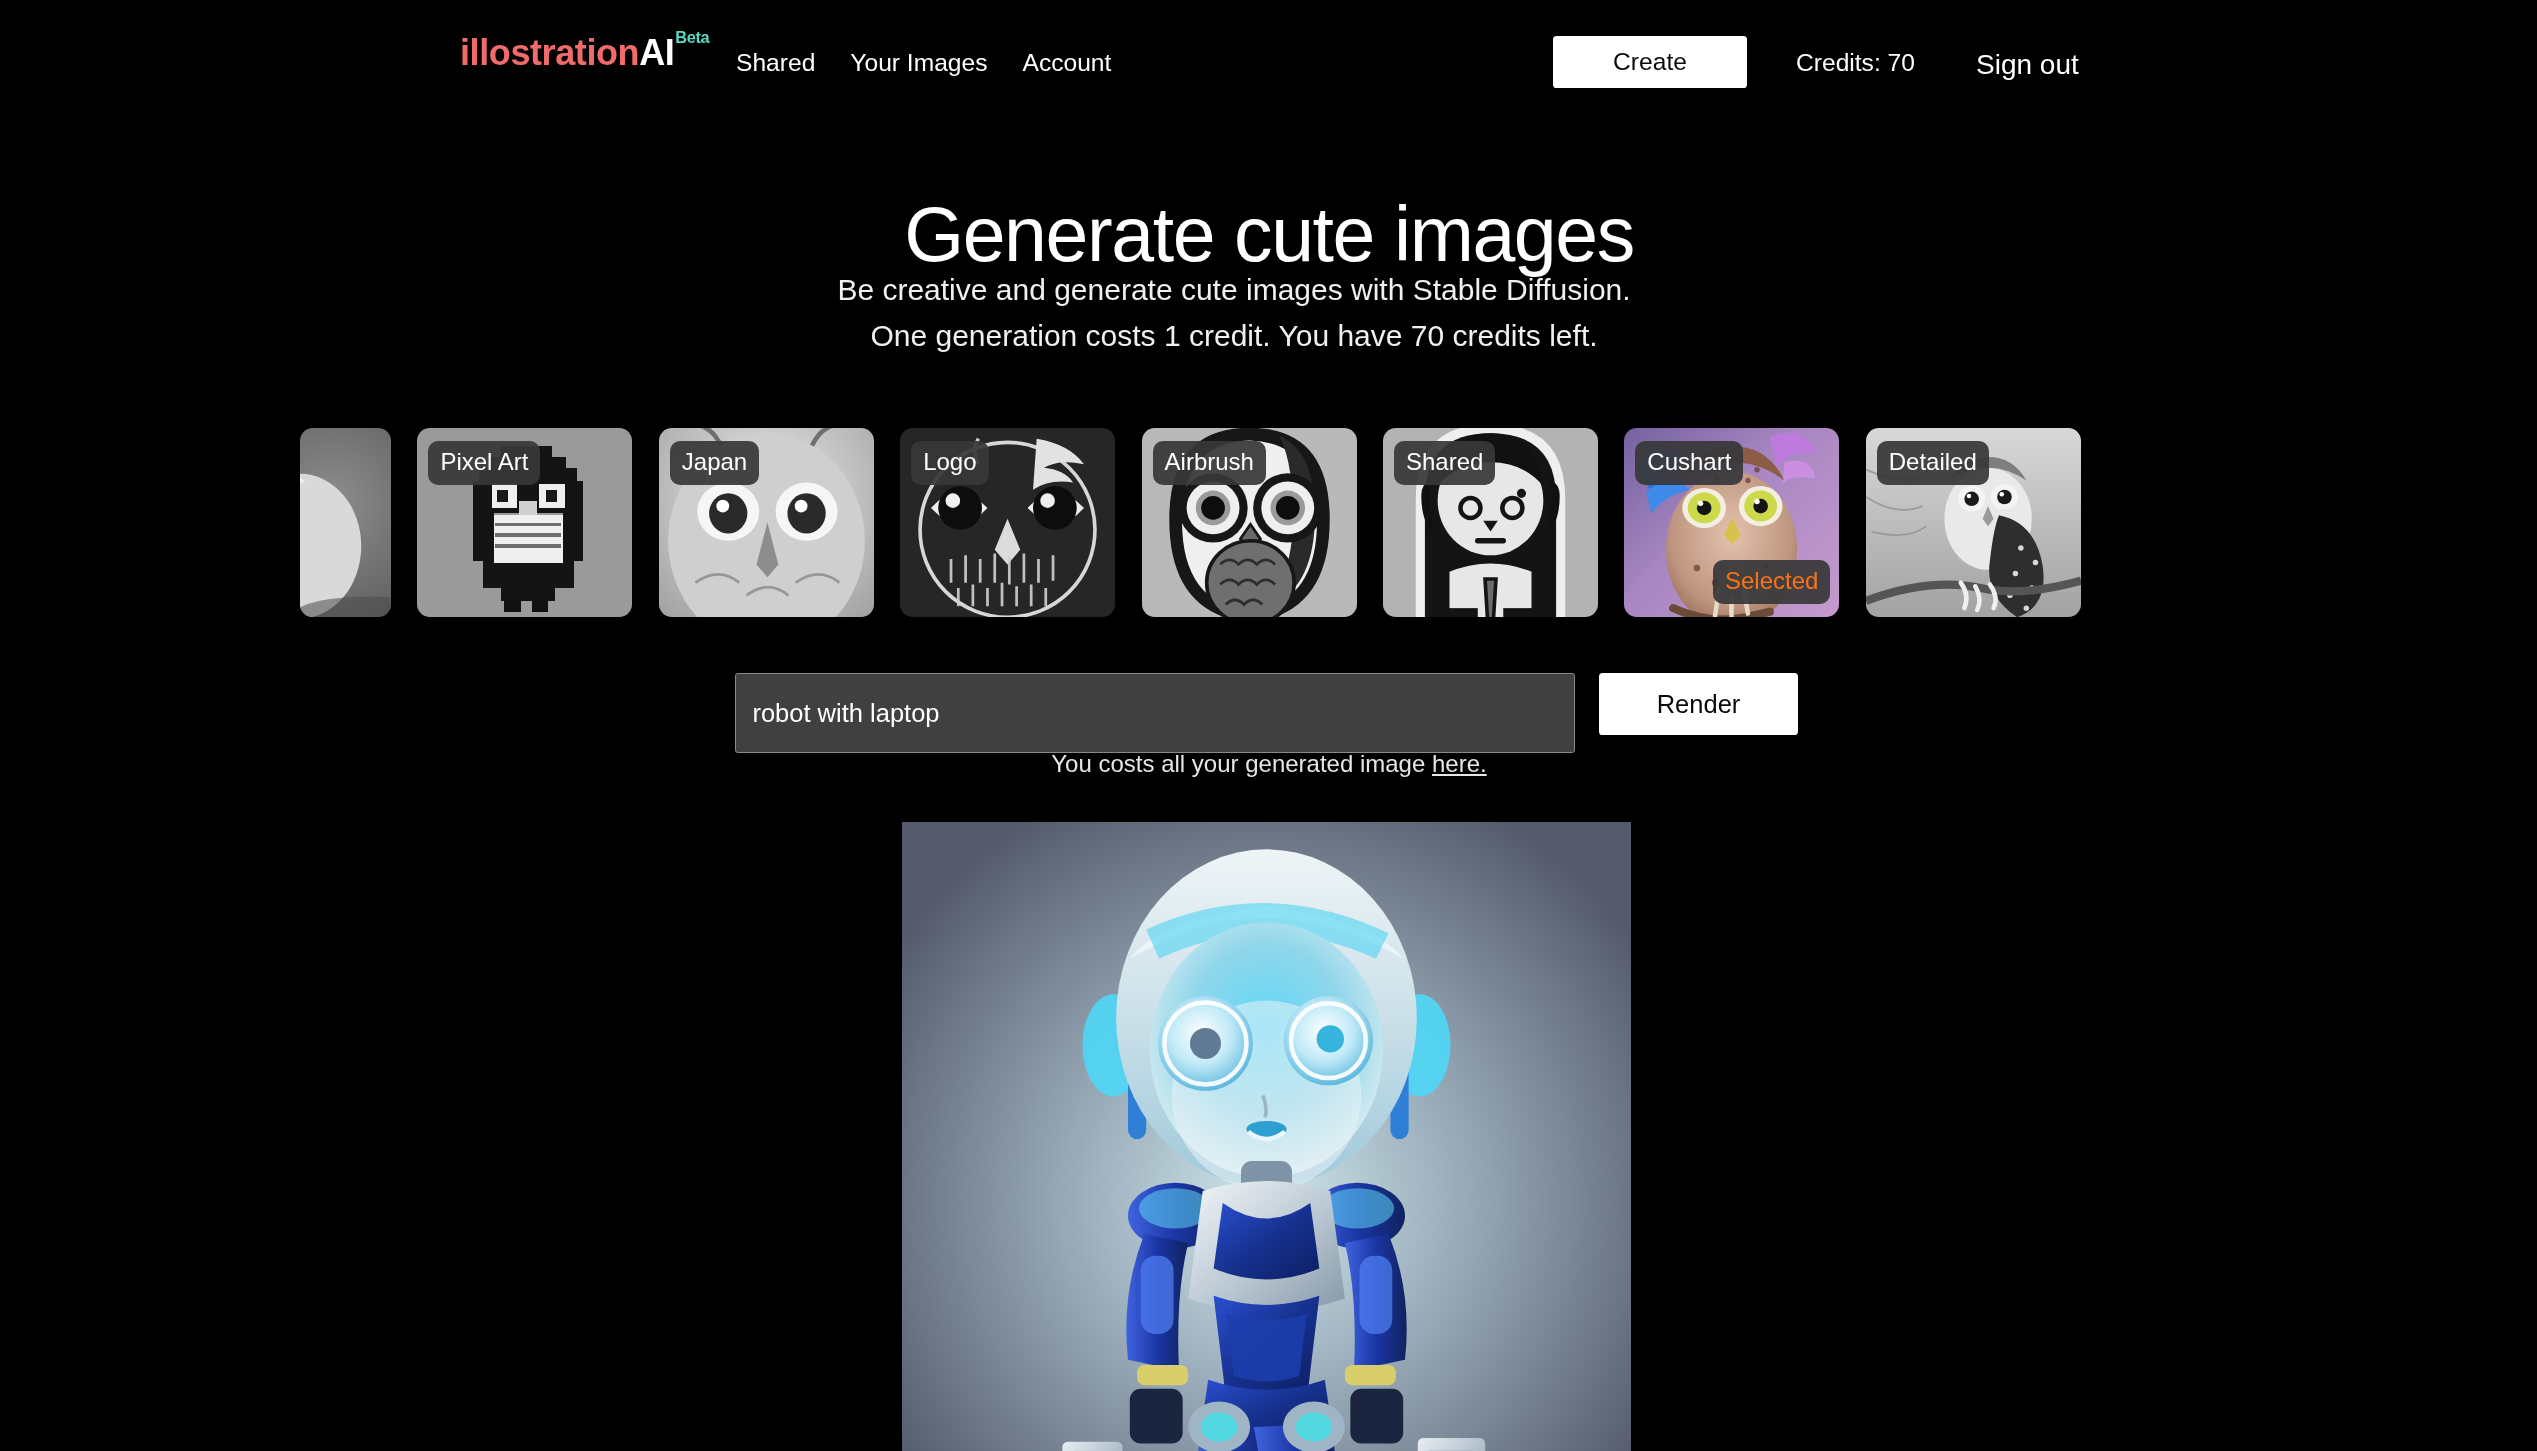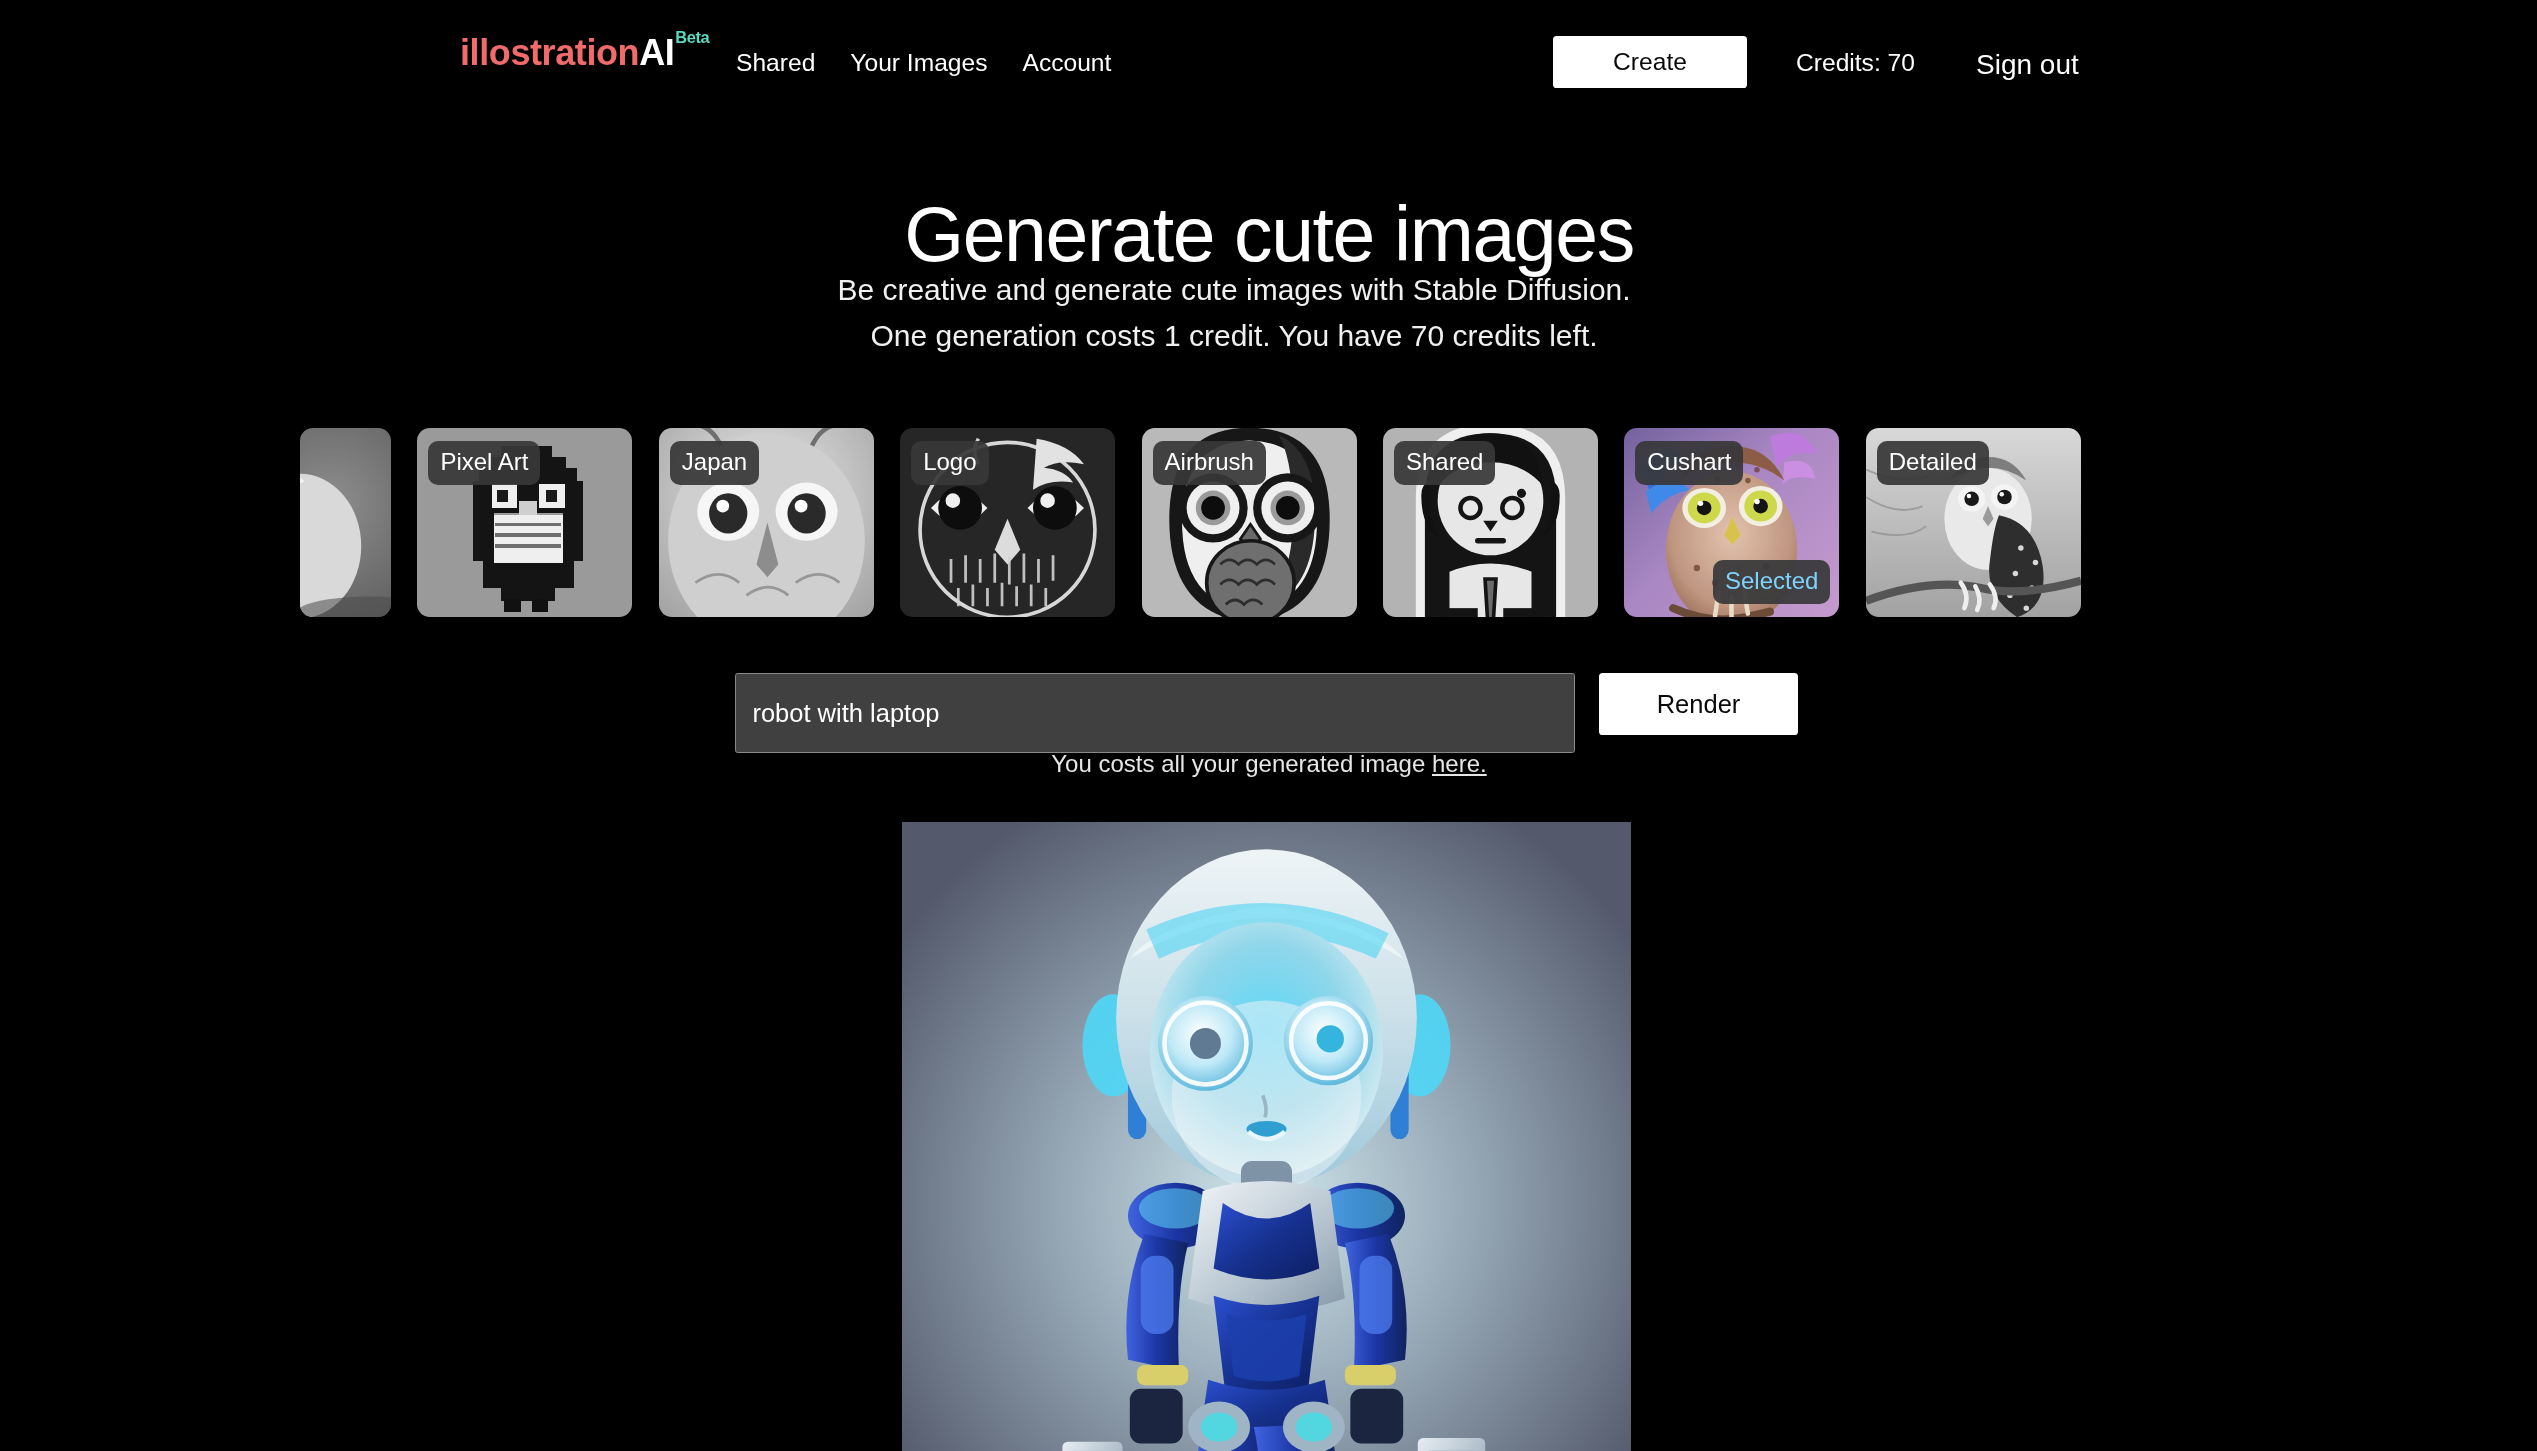--- a/index.html
+++ b/index.html
@@ -158,21 +158,21 @@
     line-height: 1;
     padding: 9px 12px 11px 12px;
     border-radius: 10px;
     white-space: nowrap;
     z-index: 5;
   }
   .card-selected-badge {
     position: absolute;
     right: 9px; bottom: 12.8px;
     background: rgba(56,56,58,0.93);
-    color: #7dd3fc;
+    color: #f97316;
     font-size: 24px;
     line-height: 1;
     padding: 9px 12px 11px 12px;
     border-radius: 10px;
     white-space: nowrap;
     z-index: 5;
   }
 
   
   .art svg { width: 100%; height: 100%; display: block; }

